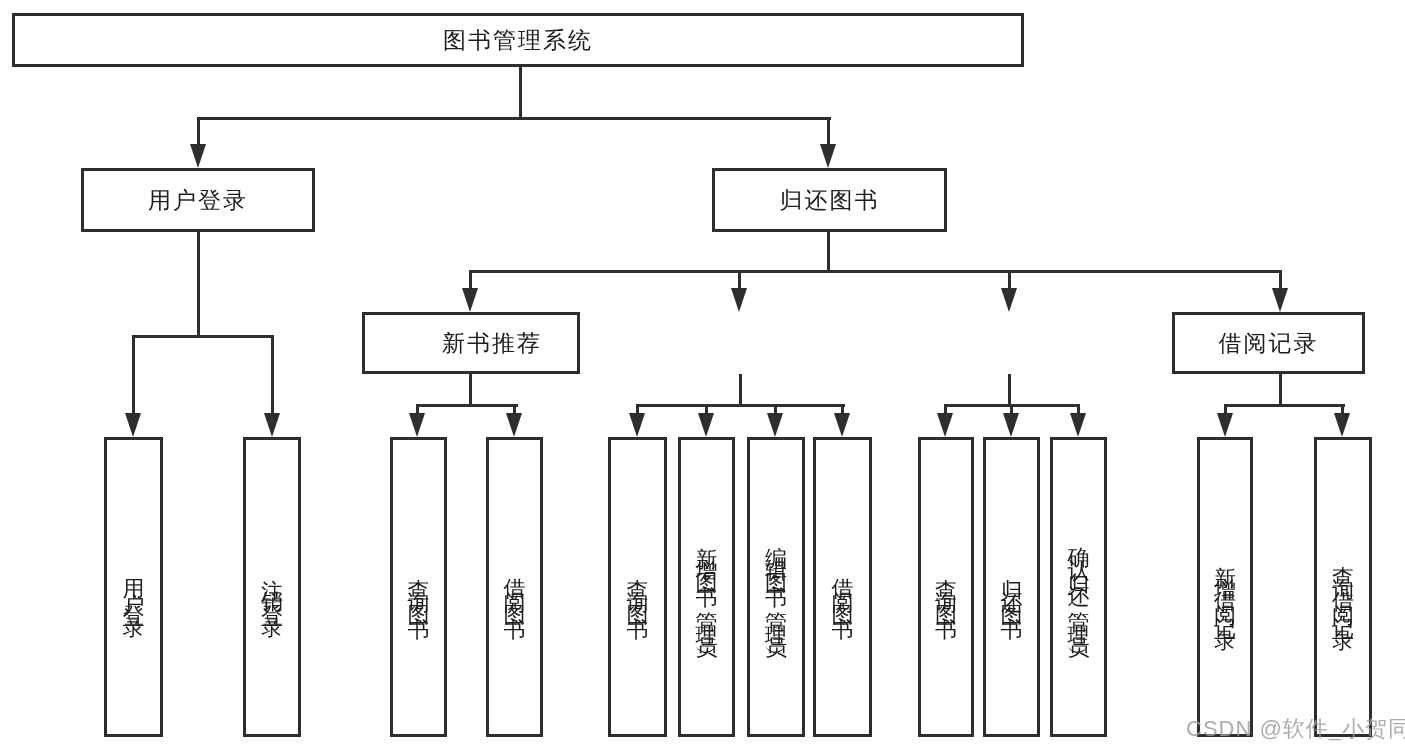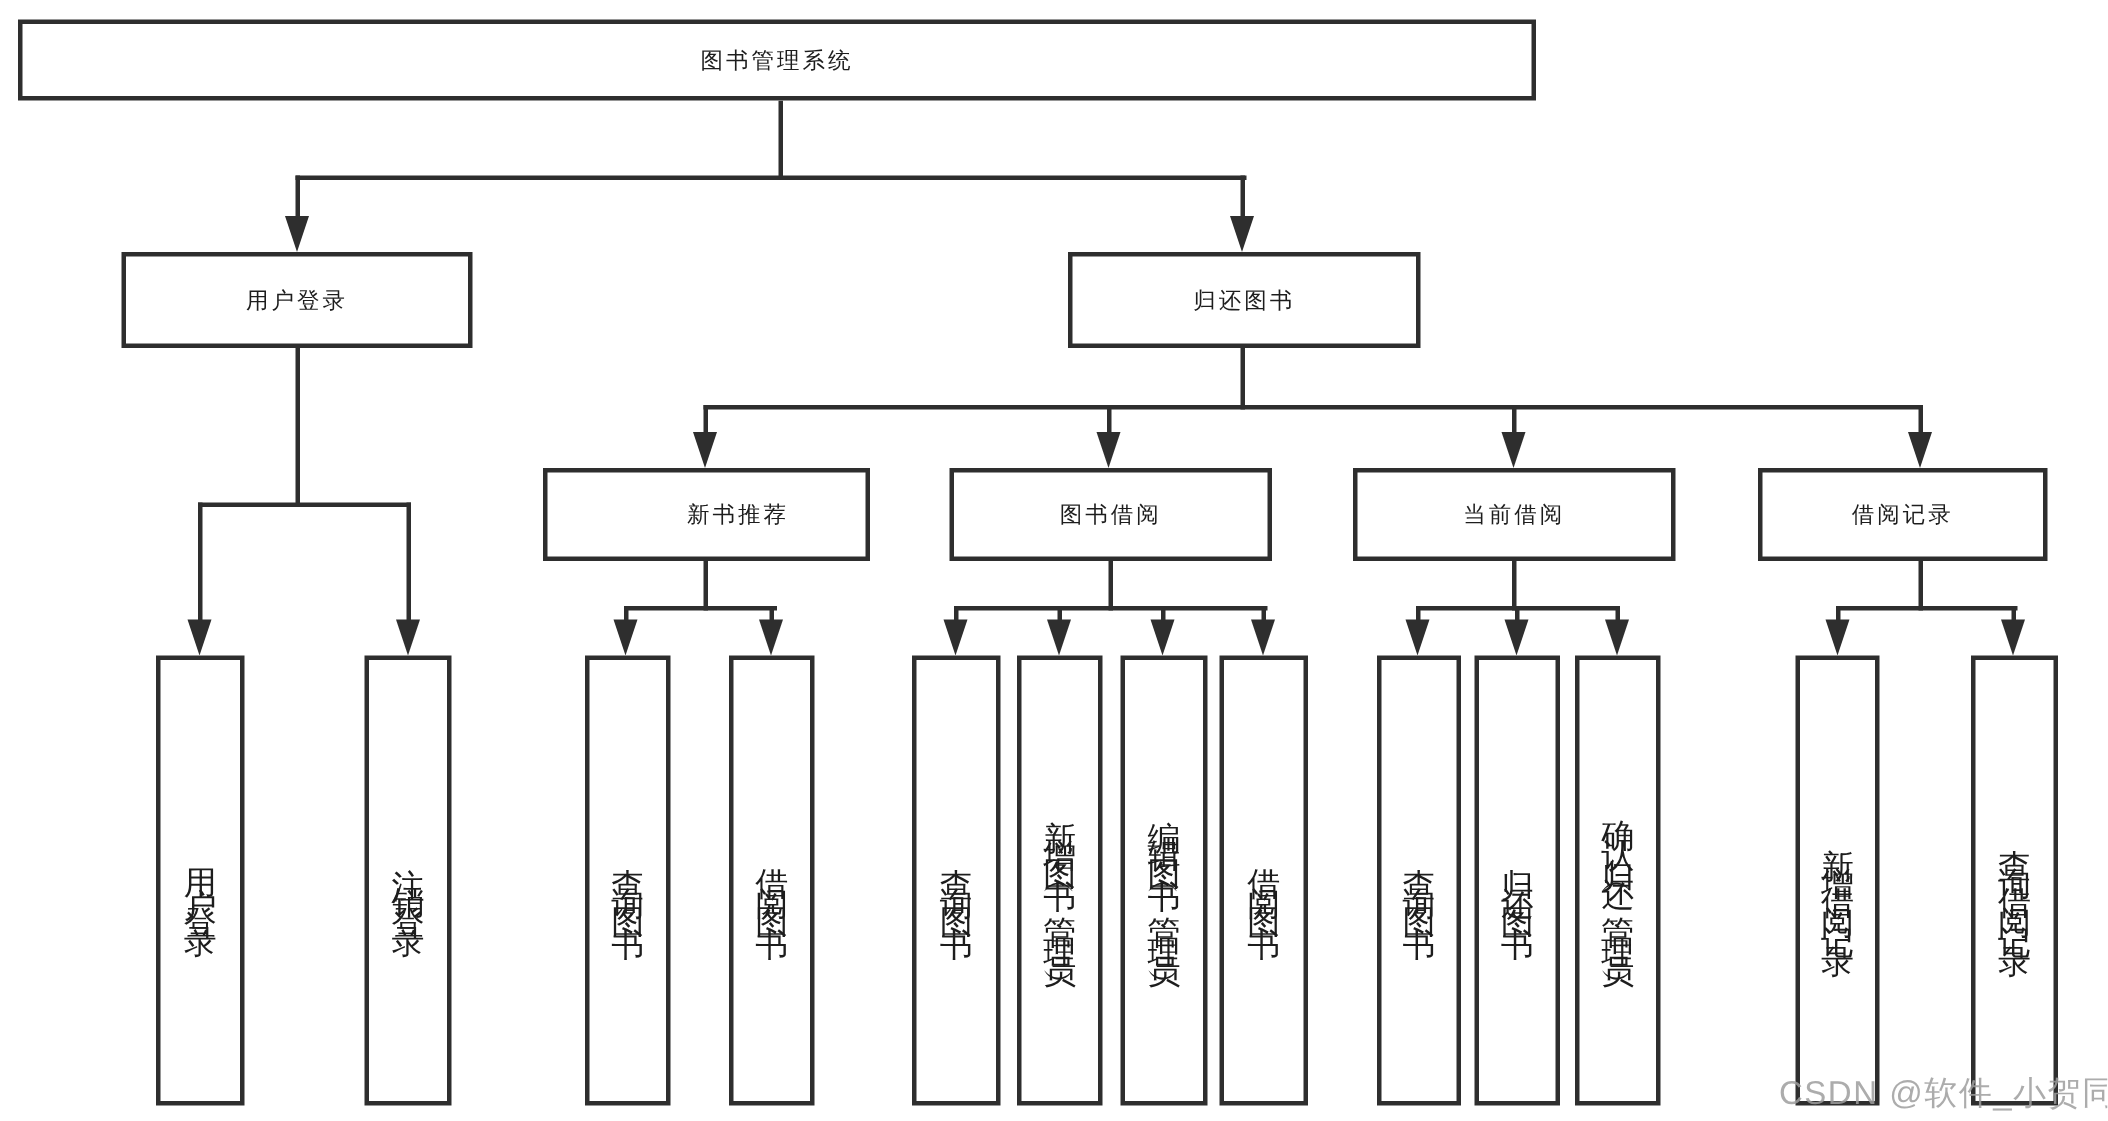--- a/index.html
+++ b/index.html
@@ -3,21 +3,21 @@
 <meta charset="utf-8">
 <style>
   html,body{margin:0;padding:0;background:#ffffff;}
   #canvas{
     position:relative;width:1405px;height:747px;background:#ffffff;overflow:hidden;
     font-family:"Liberation Sans","DejaVu Sans",sans-serif;color:#1d1d1d;
   }
   .box{
     position:absolute;box-sizing:border-box;background:#ffffff;
     border:3px solid #2e2e2e;display:flex;align-items:center;justify-content:center;
-    font-size:15px;letter-spacing:2px;color:#1d1d1d;z-index:2;
+    font-size:23px;letter-spacing:2px;color:#1d1d1d;z-index:2;
   }
   .leaf{
     writing-mode:vertical-rl;text-orientation:mixed;
     font-size:22px;letter-spacing:13px;line-height:1;
   }
   .v,.h{position:absolute;background:#2e2e2e;z-index:1;}
   .arr{
     position:absolute;width:0;height:0;z-index:1;
     border-left:8px solid transparent;border-right:8px solid transparent;
     border-top:24px solid #2e2e2e;
@@ -46,22 +46,20 @@
 </style>
 </head>
 <body>
 
 <div id="canvas">
 
   <div class="box" id="b-root">图书管理系统</div>
   <div class="box" id="b-user">用户登录</div>
   <div class="box" id="b-manage">归还图书</div>
   <div class="box" id="b-recommend">新书推荐</div>
-  <div class="box" id="b-borrow">图书借阅</div>
-  <div class="box" id="b-current">当前借阅</div>
   <div class="box" id="b-record">借阅记录</div>
 
   <div class="box leaf" id="l-user1">用户登录</div>
   <div class="box leaf" id="l-user2">注销登录</div>
   <div class="box leaf" id="l-rec1">查询图书</div>
   <div class="box leaf" id="l-rec2">借阅图书</div>
   <div class="box leaf" id="l-bor1">查询图书</div>
   <div class="box leaf" id="l-bor2">新增图书（管理员）</div>
   <div class="box leaf" id="l-bor3">编辑图书（管理员）</div>
   <div class="box leaf" id="l-bor4">借阅图书</div>

